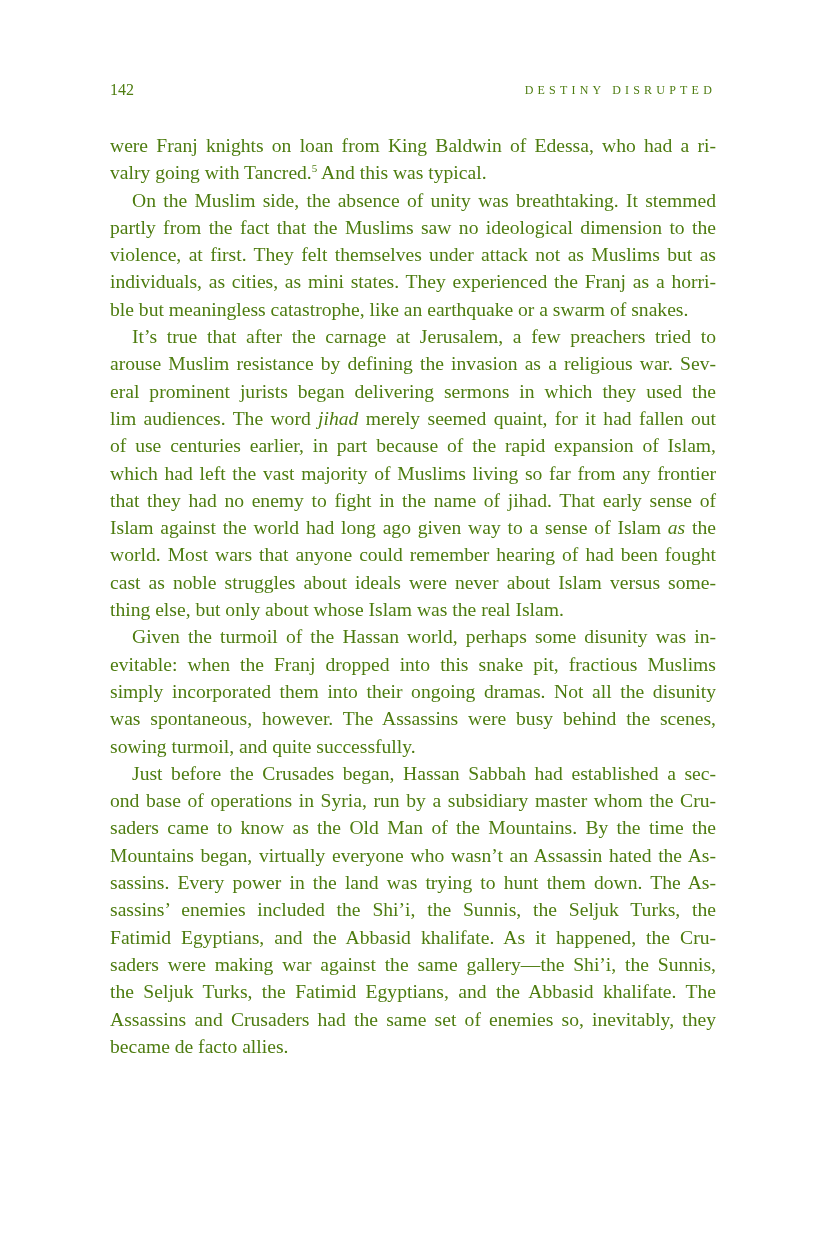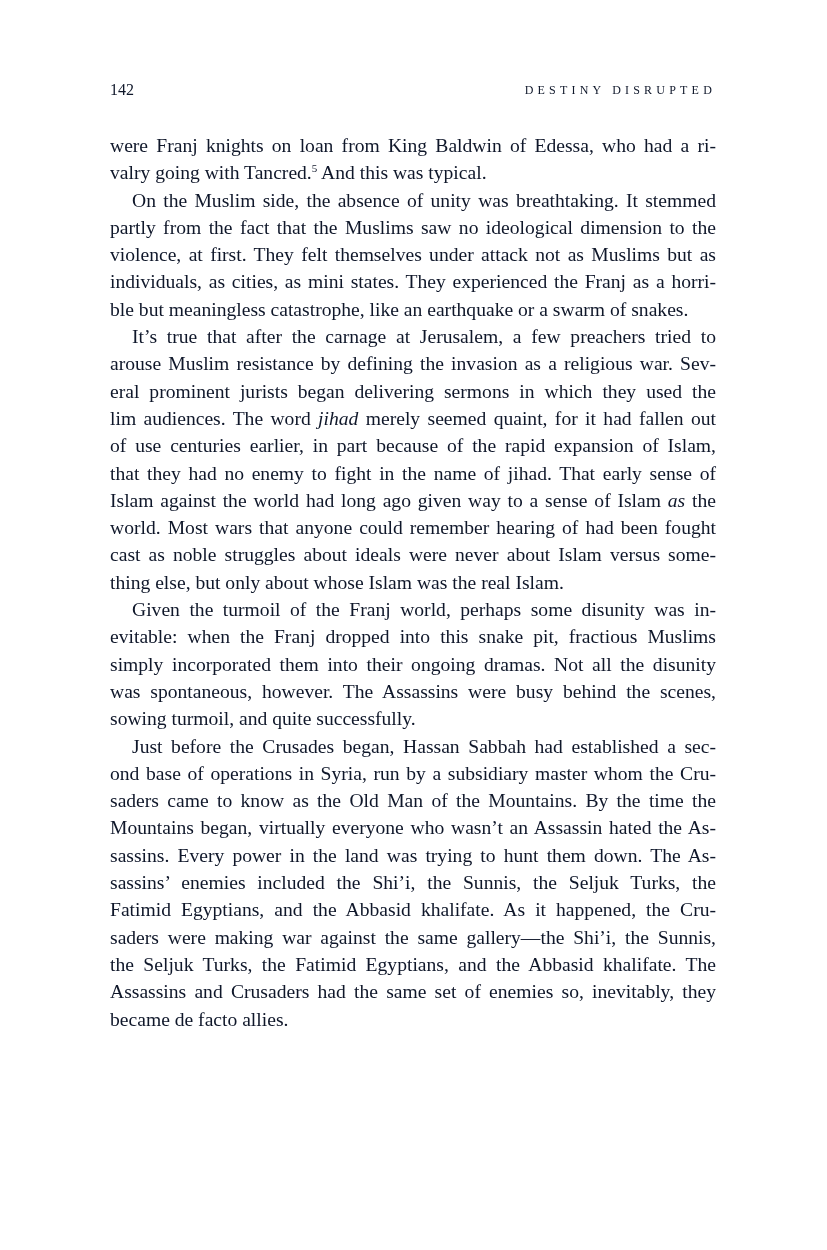--- a/index.html
+++ b/index.html
@@ -1,19 +1,19 @@
 <!DOCTYPE html>
 <html><head>
 <meta charset="utf-8">
 <style>
   html, body { margin: 0; padding: 0; background: #ffffff; }
   body { width: 827px; height: 1250px; position: relative; overflow: hidden; }
   .page {
     position: absolute; left: 0; top: 0; width: 827px; height: 1250px;
-    background: #ffffff; color: #0f172a;
+    background: #ffffff; color: #4d7c0f;
     font-family: "Liberation Serif", "DejaVu Serif", serif;
   }
   .running-head {
     position: absolute; top: 80px; left: 110px; width: 606px; height: 20px;
   }
   .folio {
     position: absolute; left: 0; top: 0;
     font-size: 16px; line-height: 20px;
   }
   .book-title {
@@ -53,28 +53,29 @@
         <span class="line">violence, at first. They felt themselves under attack not as Muslims but as</span>
         <span class="line">individuals, as cities, as mini states. They experienced the Franj as a horri-</span>
         <span class="line last">ble but meaningless catastrophe, like an earthquake or a swarm of snakes.</span>
       </div>
       <div class="paragraph">
         <span class="line indent">It’s true that after the carnage at Jerusalem, a few preachers tried to</span>
         <span class="line">arouse Muslim resistance by defining the invasion as a religious war. Sev-</span>
         <span class="line">eral prominent jurists began delivering sermons in which they used the</span>
         <span class="line">lim audiences. The word <em>jihad</em> merely seemed quaint, for it had fallen out</span>
         <span class="line">of use centuries earlier, in part because of the rapid expansion of Islam,</span>
+        <span class="line">which had left the vast majority of Muslims living so far from any frontier</span>
         <span class="line">that they had no enemy to fight in the name of jihad. That early sense of</span>
         <span class="line">Islam against the world had long ago given way to a sense of Islam <em>as</em> the</span>
         <span class="line">world. Most wars that anyone could remember hearing of had been fought</span>
         <span class="line">cast as noble struggles about ideals were never about Islam versus some-</span>
         <span class="line last">thing else, but only about whose Islam was the real Islam.</span>
       </div>
       <div class="paragraph">
-        <span class="line indent">Given the turmoil of the Franj world, perhaps some disunity was in-</span>
+        <span class="line indent">Given the turmoil of the Hassan world, perhaps some disunity was in-</span>
         <span class="line">evitable: when the Franj dropped into this snake pit, fractious Muslims</span>
         <span class="line">simply incorporated them into their ongoing dramas. Not all the disunity</span>
         <span class="line">was spontaneous, however. The Assassins were busy behind the scenes,</span>
         <span class="line last">sowing turmoil, and quite successfully.</span>
       </div>
       <div class="paragraph">
         <span class="line indent">Just before the Crusades began, Hassan Sabbah had established a sec-</span>
         <span class="line">ond base of operations in Syria, run by a subsidiary master whom the Cru-</span>
         <span class="line">saders came to know as the Old Man of the Mountains. By the time the</span>
         <span class="line">Mountains began, virtually everyone who wasn’t an Assassin hated the As-</span>

